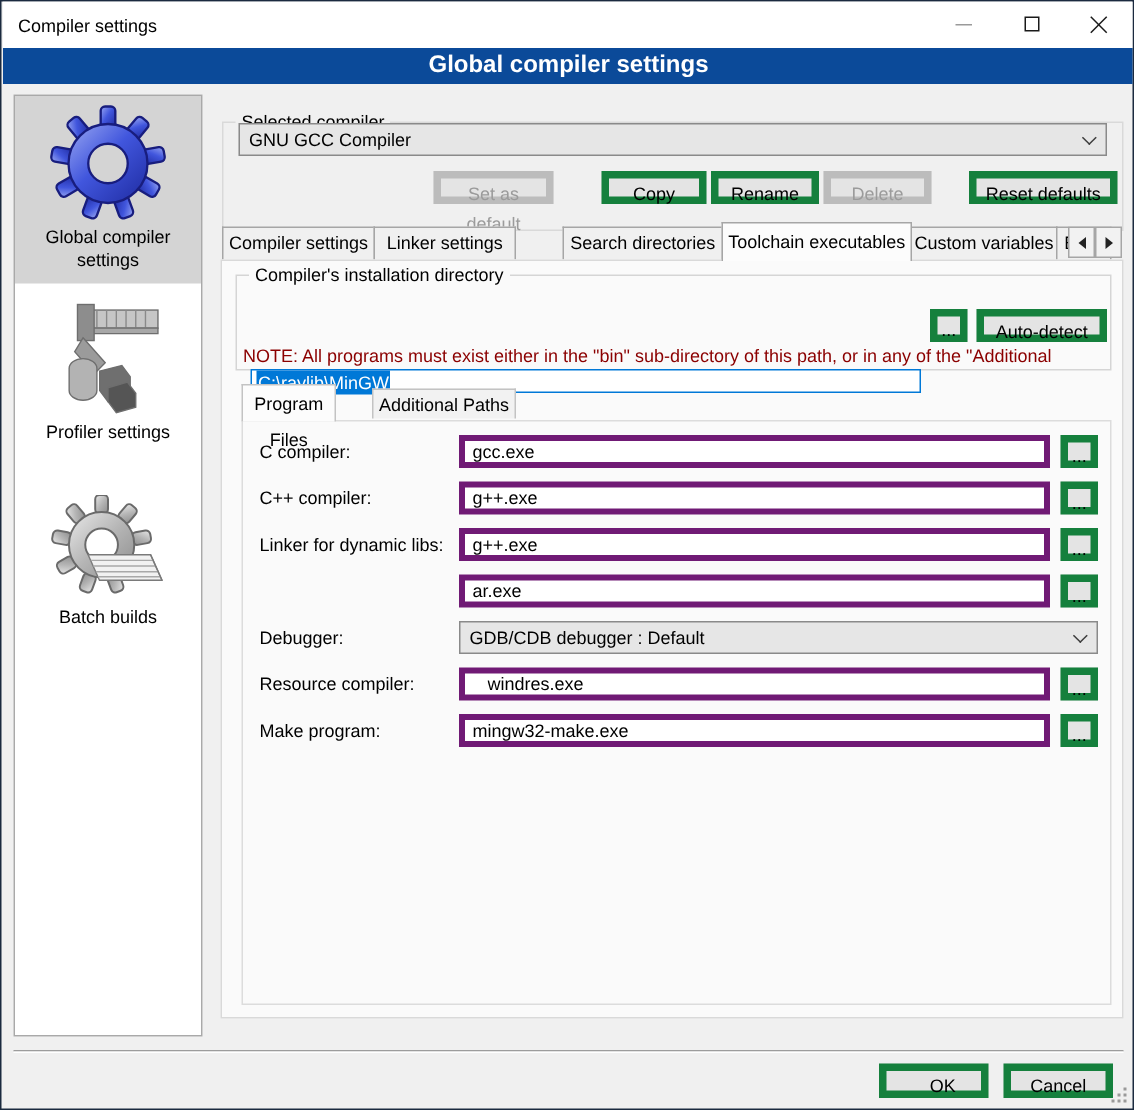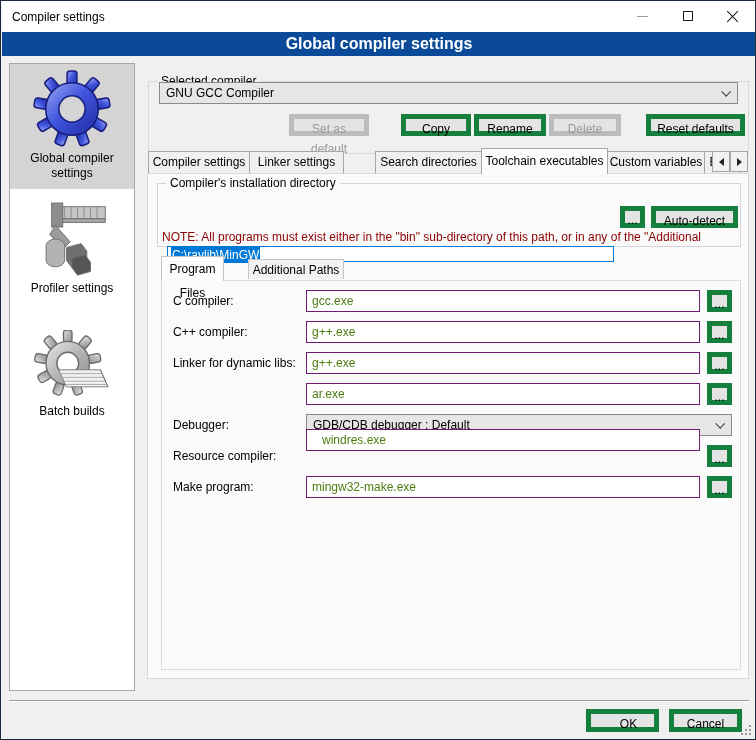--- a/index.html
+++ b/index.html
@@ -74,22 +74,22 @@
   
   .subtab { position:absolute; background:#f2f2f2; border:1px solid #c3c3c3; border-bottom:none;
             text-align:center; font-size:12px; }
   .subtab.active { background:#fcfcfc; z-index:4; }
   .subpanel { position:absolute; left:160px; top:279px; width:580px; height:390px;
               background:#fafafa; border:1px solid #dcdcdc; }
 
   
   .frow-label { position:absolute; left:172px; width:130px; height:22px; line-height:22px; font-size:12px; }
   .frow-input { position:absolute; left:305px; width:394px; height:22px; background:#fff;
-                border:1px solid #701a75; font-family:"Liberation Sans", sans-serif;
-                font-size:12px; padding-left:5px; color:#4d7c0f; }
+                border:4px solid #701a75; font-family:"Liberation Sans", sans-serif;
+                font-size:12px; padding-left:5px; color:#000000; }
   .frow-browse { position:absolute; left:706px; width:25px; height:22px; }
   .frow-select { position:absolute; left:305px; width:426px; height:22px; }
 
   
   .footer-sep { position:absolute; left:8px; top:699px; width:740px; height:2px;
                 border-top:1px solid #9c9c9c; border-bottom:1px solid #ffffff; }
   .grip { position:absolute; right:4px; bottom:4px; width:10px; height:10px; }
   .grip i { position:absolute; width:2px; height:2px; background:#9a9a9a; }
 </style>
 </head>
@@ -256,21 +256,21 @@
   <input class="frow-input" style="top: 382px;" value="ar.exe">
   <div class="btn small frow-browse" style="top:382px;">...</div>
 
   <div class="frow-label" style="top:413px;">Debugger:</div>
   <div class="combo frow-select" style="top:413px;">
     <span>GDB/CDB debugger : Default</span>
     <span class="chev"></span>
   </div>
 
   <div class="frow-label" style="top:444px;">Resource compiler:</div>
-  <input class="frow-input" style="top: 428px; padding-left: 15px;" value="windres.exe">
+  <input class="frow-input" style="top: 444px; padding-left: 15px;" value="windres.exe">
   <div class="btn small frow-browse" style="top:444px;">...</div>
 
   <div class="frow-label" style="top:475px;">Make program:</div>
   <input class="frow-input" style="top: 475px;" value="mingw32-make.exe">
   <div class="btn small frow-browse" style="top:475px;">...</div>
 
   <div class="footer-sep"></div>
   <div class="btn" style="left:585px; top:708px; width:73px; height:23px; line-height:21px;padding-left:12px;">OK</div>
   <div class="btn" style="left:668px; top:708px; width:73px; height:23px; line-height:21px;">Cancel</div>
   <div class="grip">

